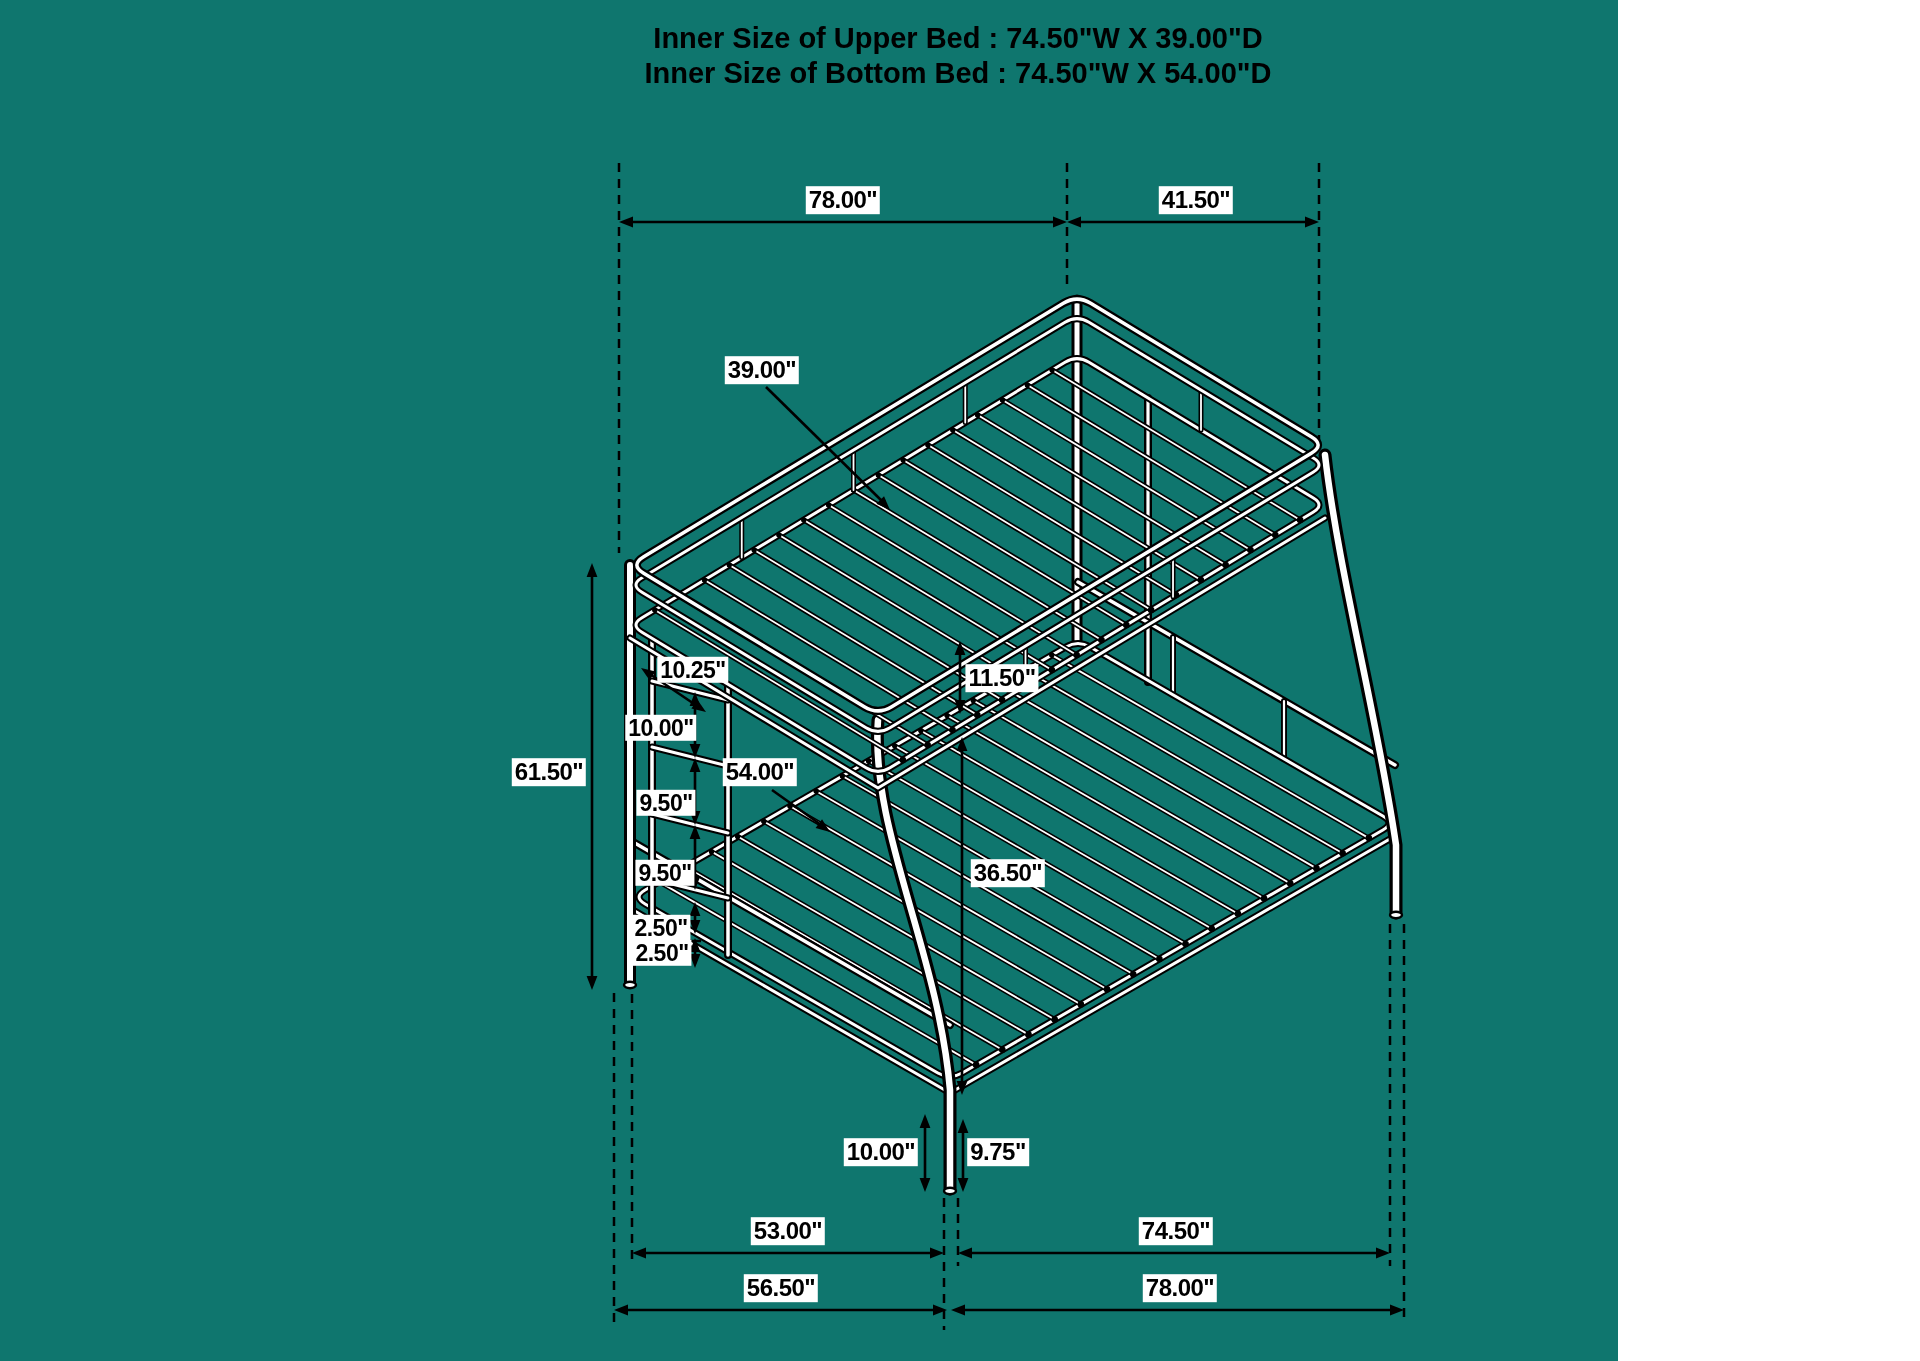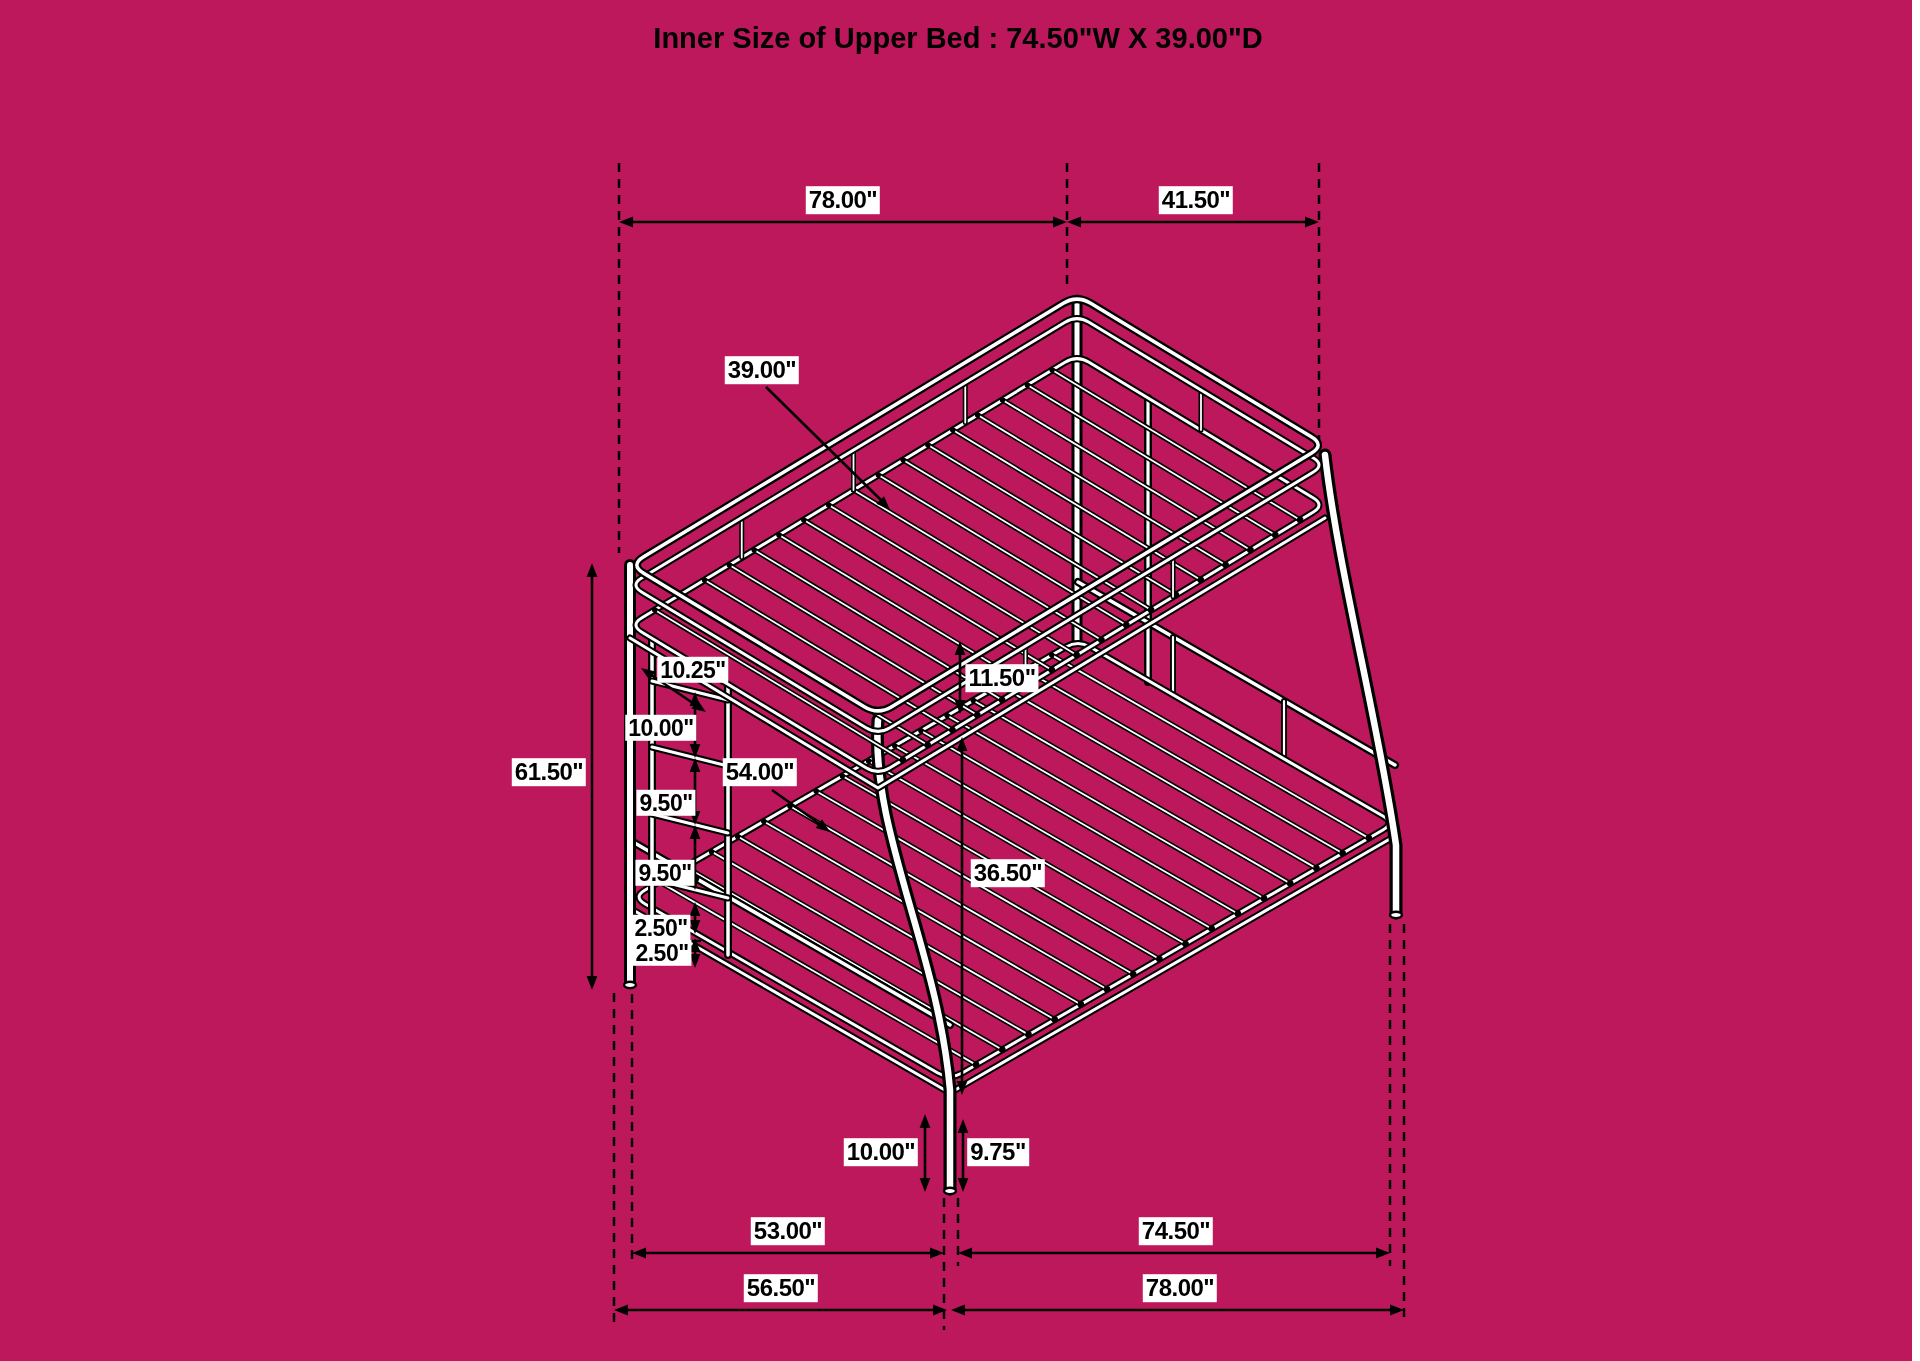--- a/index.html
+++ b/index.html
@@ -1,16 +1,16 @@
 <!DOCTYPE html>
 <html><head>
 <meta charset="utf-8">
 <style>
   html,body{margin:0;padding:0;background:#fff;}
-  .canvas{position:relative;width:1912px;height:1361px;background:#be185d;
+  .canvas{position:relative;width:1618px;height:1361px;background:#0f766e;
           font-family:"Liberation Sans",sans-serif;overflow:hidden;}
   svg.drawing{position:absolute;left:0;top:0;width:1920px;height:1361px;}
   .title-line{position:absolute;left:958px;transform:translateX(-50%);
               font-weight:bold;font-size:29px;color:#000;white-space:nowrap;
               letter-spacing:0px;}
   .dim{position:absolute;transform:translate(-50%,-50%);background:#ffffff;
        color:#000;font-weight:bold;font-size:24px;letter-spacing:-0.5px;
        padding:0 3px;line-height:1.15;white-space:nowrap;}
   .dim.small{font-size:23px;}
 </style>
@@ -284,20 +284,21 @@
         <path d="M626,1310L935,1310" fill="none" stroke="#000000" stroke-width="2.6" stroke-linecap="butt" stroke-linejoin="round"></path>
         <polygon points="614,1310 628,1315.4 628,1304.6" fill="#000000"></polygon>
         <polygon points="947,1310 933,1304.6 933,1315.4" fill="#000000"></polygon>
         <path d="M963,1310L1392,1310" fill="none" stroke="#000000" stroke-width="2.6" stroke-linecap="butt" stroke-linejoin="round"></path>
         <polygon points="951,1310 965,1315.4 965,1304.6" fill="#000000"></polygon>
         <polygon points="1404,1310 1390,1304.6 1390,1315.4" fill="#000000"></polygon>
       </g>
     </svg>
 
   <div class="title-line" style="top:22px;">Inner Size of Upper Bed : 74.50"W X 39.00"D</div>
+  <div class="title-line" style="top:57px;">Inner Size of Bottom Bed : 74.50"W X 54.00"D</div>
 
   <div class="dim" style="left:843px;top:200px;">78.00"</div>
   <div class="dim" style="left:1196px;top:200px;">41.50"</div>
 
   <div class="dim" style="left:549px;top:772px;">61.50"</div>
   <div class="dim" style="left:762px;top:370px;">39.00"</div>
   <div class="dim small" style="left:693px;top:670px;">10.25"</div>
   <div class="dim small" style="left:661px;top:728px;">10.00"</div>
   <div class="dim small" style="left:666px;top:803px;">9.50"</div>
   <div class="dim small" style="left:665px;top:873px;">9.50"</div>

